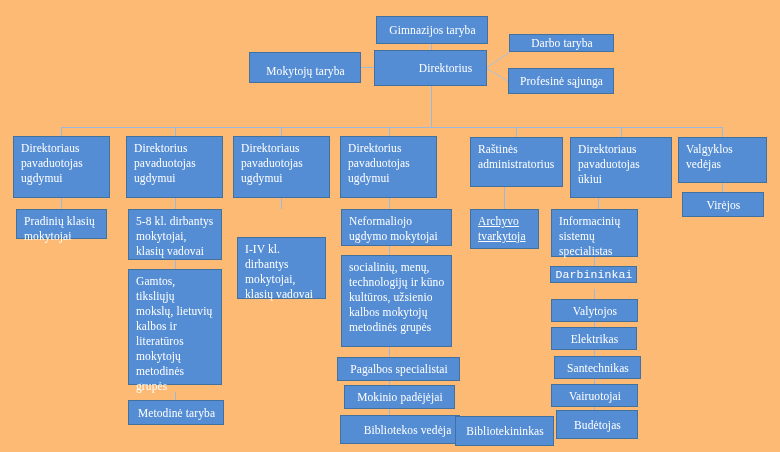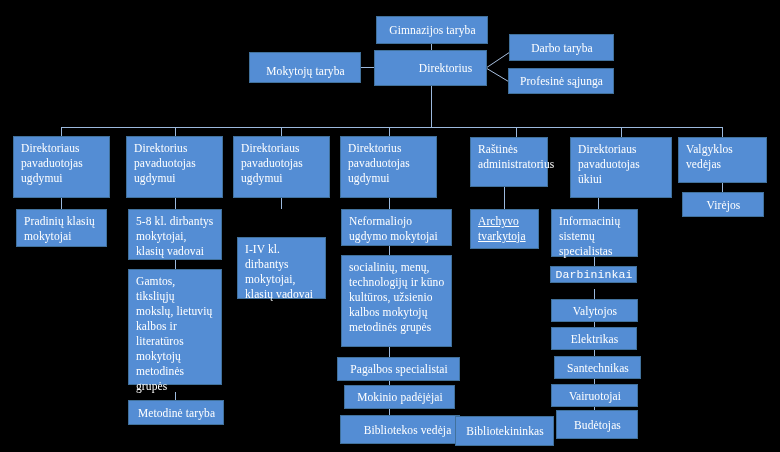--- a/index.html
+++ b/index.html
@@ -7,21 +7,21 @@
     padding: 0;
     background: #ffffff;
   }
   body {
     font-family: "Liberation Serif", "DejaVu Serif", serif;
   }
   #chart-canvas {
     position: relative;
     width: 780px;
     height: 452px;
-    background: #000000;
+    background: #fdba74;
     overflow: hidden;
   }
   .node {
     position: absolute;
     box-sizing: border-box;
     background: #548dd4;
     border: 1px solid #41719c;
     color: #ffffff;
     font-size: 11.5px;
     line-height: 1.30;
@@ -108,21 +108,21 @@
   </div>
 
   <div class="node vc-center" style="left:374px; top:50px; width:113px; height:36px;padding-left:36px;">
     <span>Direktorius</span>
   </div>
 
   <div class="node vc-center" style="left:249px; top:52px; width:112px; height:31px;align-items:flex-end;">
     <span>Mokytojų taryba</span>
   </div>
 
-  <div class="node vc-center" style="left:509px; top:34px; width:105px; height:27px;">
+  <div class="node vc-center" style="left:509px; top:34px; width:105px; height:18px;">
     <span>Darbo taryba</span>
   </div>
 
   <div class="node vc-center" style="left:508px; top:68px; width:106px; height:26px;">
     <span>Profesinė sąjunga</span>
   </div>
 
   <div class="node" style="left:13px; top:136px; width:97px; height:62px;">
     <span>Direktoriaus pavaduotojas ugdymui</span>
   </div>
@@ -132,33 +132,33 @@
   </div>
 
   <div class="node" style="left:233px; top:136px; width:97px; height:62px;">
     <span>Direktoriaus pavaduotojas ugdymui</span>
   </div>
 
   <div class="node" style="left:340px; top:136px; width:97px; height:62px;">
     <span>Direktorius pavaduotojas ugdymui</span>
   </div>
 
-  <div class="node" style="left:470px; top:137px; width:78px; height:50px;">
+  <div class="node" style="left:470px; top:137px; width:93px; height:50px;">
     <span>Raštinės administratorius</span>
   </div>
 
   <div class="node" style="left:570px; top:137px; width:102px; height:61px;">
     <span>Direktoriaus pavaduotojas ūkiui</span>
   </div>
 
   <div class="node" style="left:678px; top:137px; width:89px; height:46px;">
     <span>Valgyklos vedėjas</span>
   </div>
 
-  <div class="node" style="left:16px; top:209px; width:91px; height:38px;">
+  <div class="node" style="left:16px; top:209px; width:91px; height:30px;">
     <span>Pradinių klasių mokytojai</span>
   </div>
 
   <div class="node" style="left:128px; top:209px; width:94px; height:51px;">
     <span>5-8 kl. dirbantys mokytojai, klasių vadovai</span>
   </div>
 
   <div class="node" style="left:128px; top:269px; width:94px; height:116px;">
     <span>Gamtos, tiksliųjų mokslų, lietuvių kalbos ir literatūros mokytojų metodinės grupės</span>
   </div>

